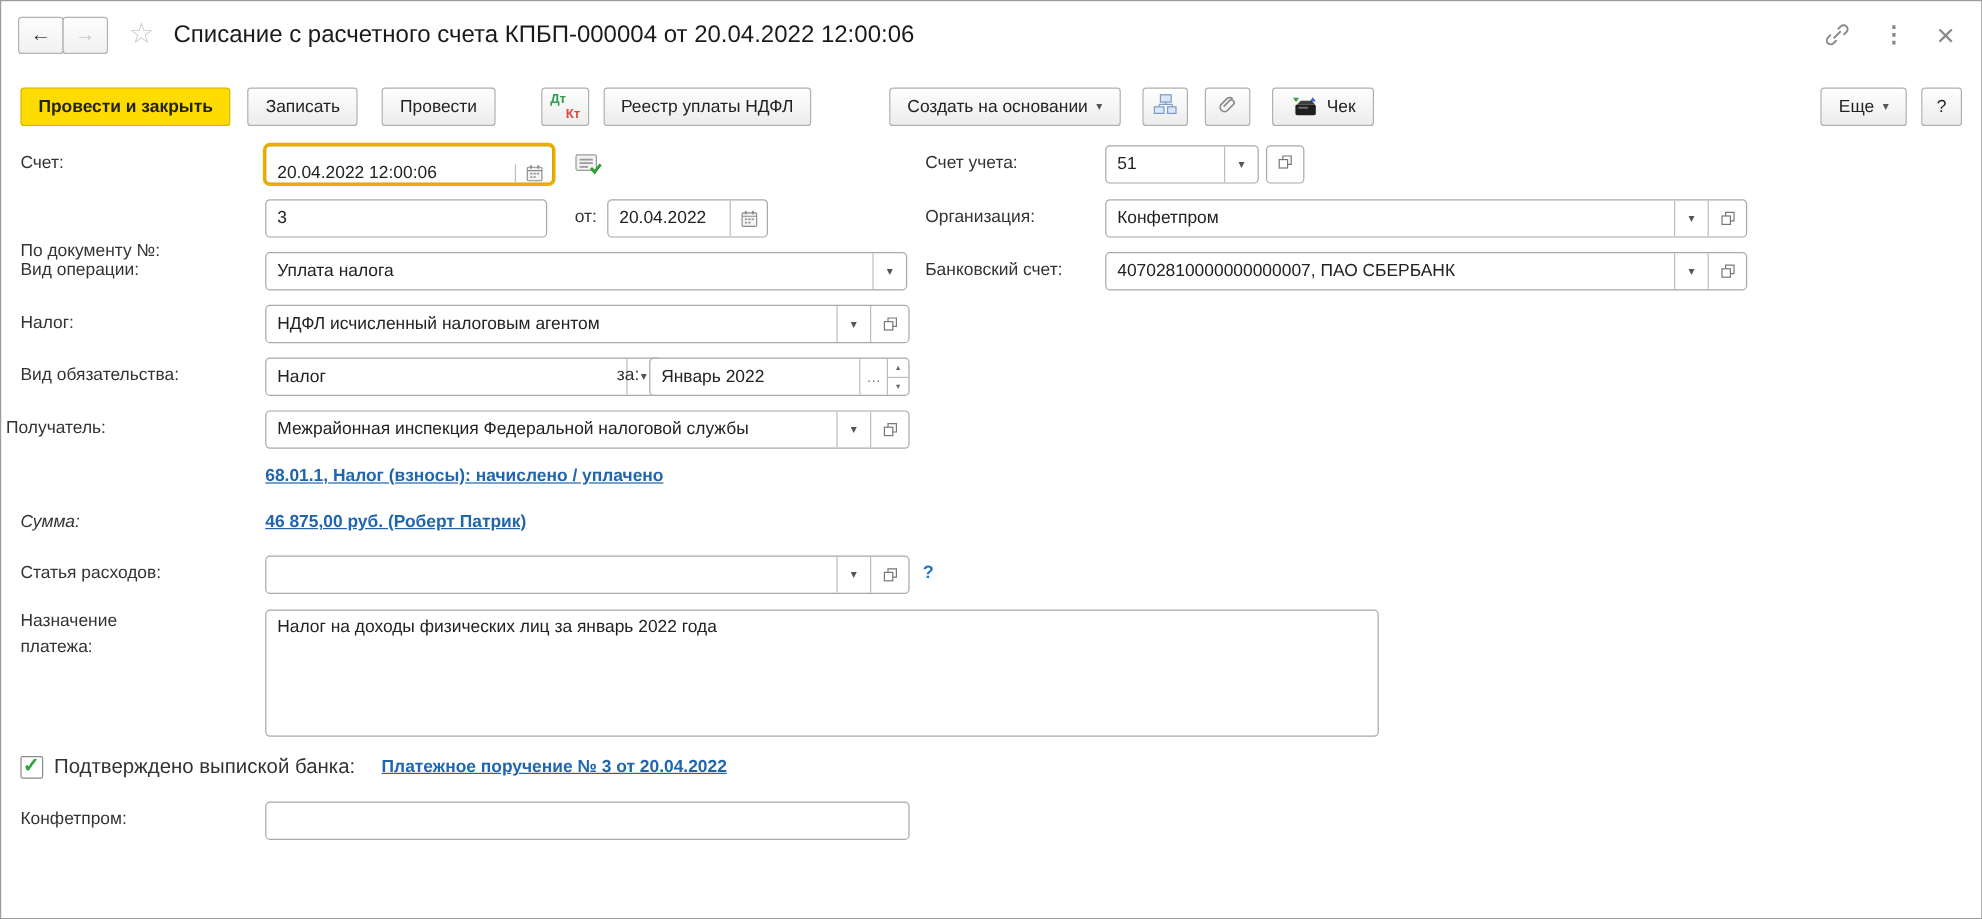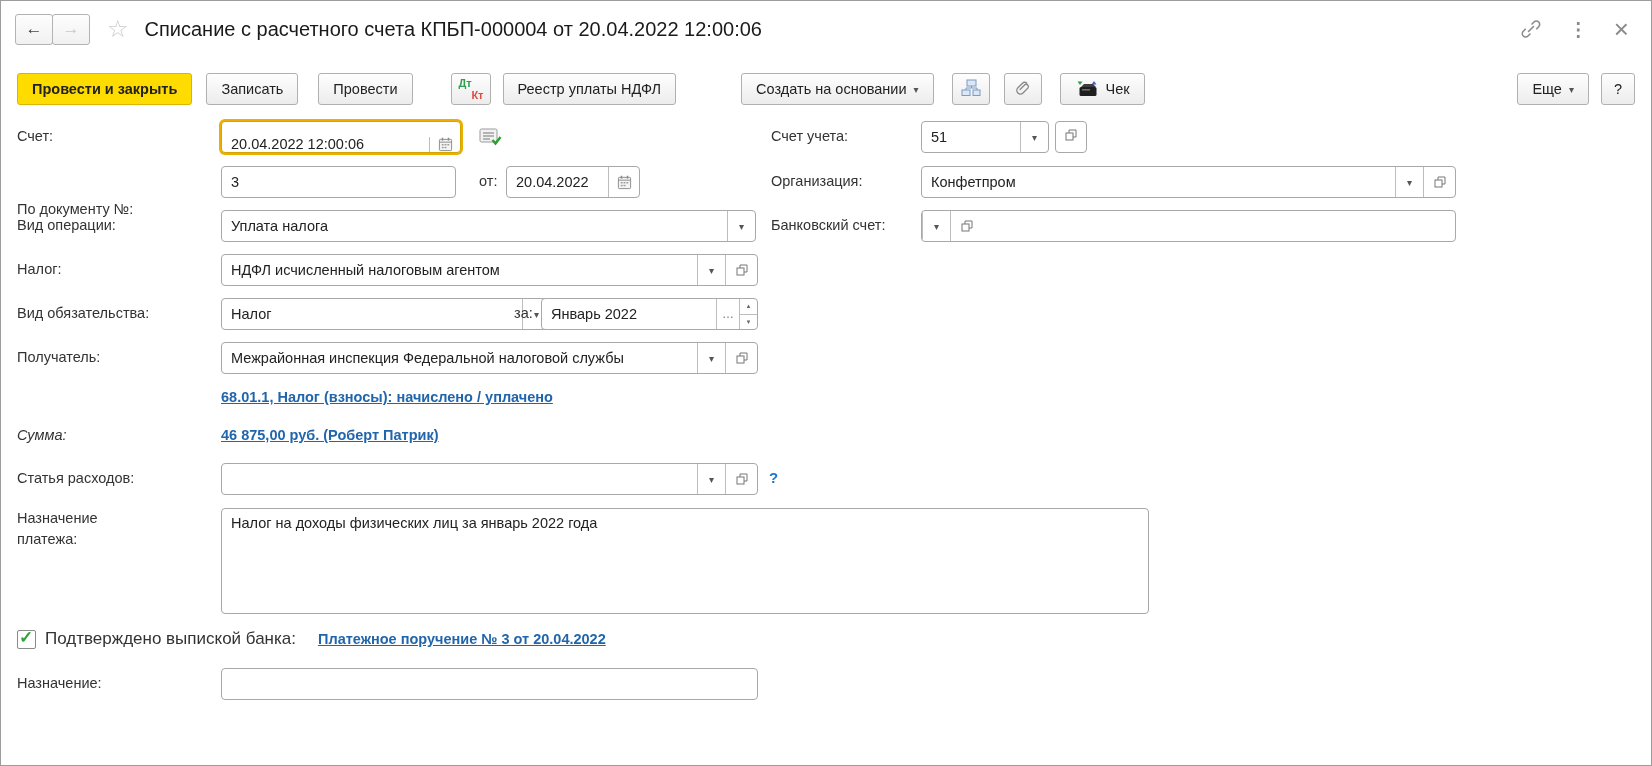--- a/index.html
+++ b/index.html
@@ -219,20 +219,21 @@
     </div>
 
     <span class="lbl" style="left:16px;top:112px;">Вид операции:</span>
     <div class="fld" style="left:220px;top:105px;width:535px;">
       <input class="fin" value="Уплата налога" style="">
       <span class="seg dd">▾</span>
     </div>
 
     <span class="lbl" style="left:770px;top:112px;">Банковский счет:</span>
     <div class="fld" style="left:920px;top:105px;width:535px;">
+      <input class="fin" value="40702810000000000007, ПАО СБЕРБАНК" style="">
       <span class="seg dd">▾</span>
       <span class="seg open">
         <svg width="14" height="14" viewBox="0 0 14 14" fill="none" stroke="#777">
             <rect x="2" y="5" width="7" height="7"></rect>
             <path d="M5 5V2h7v7h-3"></path>
           </svg>
       </span>
     </div>
 
     <span class="lbl" style="left:16px;top:156px;">Налог:</span>
@@ -255,21 +256,21 @@
     <span class="lbl" style="left:513px;top:200px;">за:</span>
     <div class="fld" style="left:540px;top:193px;width:217px;">
       <input class="fin" value="Январь 2022" style="">
       <span class="seg ell">…</span>
       <span class="spin">
         <span>▴</span>
         <span>▾</span>
       </span>
     </div>
 
-    <span class="lbl" style="left:16px;top:244px;">Получатель:</span>
+    <span class="lbl" style="left:4px;top:244px;">Получатель:</span>
     <div class="fld" style="left:220px;top:237px;width:537px;">
       <input class="fin" value="Межрайонная инспекция Федеральной налоговой службы" style="">
       <span class="seg dd">▾</span>
       <span class="seg open">
         <svg width="14" height="14" viewBox="0 0 14 14" fill="none" stroke="#777">
             <rect x="2" y="5" width="7" height="7"></rect>
             <path d="M5 5V2h7v7h-3"></path>
           </svg>
       </span>
     </div>
@@ -296,19 +297,19 @@
     <textarea class="ta" style="left: 220px; top: 403px; width: 928px; height: 106px;">Налог на доходы физических лиц за январь 2022 года</textarea>
 
     <div class="chkrow" style="top:524px;">
       <span class="checkbox">
         <span class="mark">✓</span>
       </span>
       <span class="chk-lbl">Подтверждено выпиской банка:</span>
       <a class="lnk">Платежное поручение № 3 от 20.04.2022</a>
     </div>
 
-    <span class="lbl" style="left:16px;top:570px;">Назначение:</span>
+    <span class="lbl" style="left:16px;top:570px;">Конфетпром:</span>
     <div class="fld" style="left:220px;top:563px;width:537px;">
       <input class="fin" value="" style="">
     </div>
 
   </div>
 </div>
 
 </body></html>

